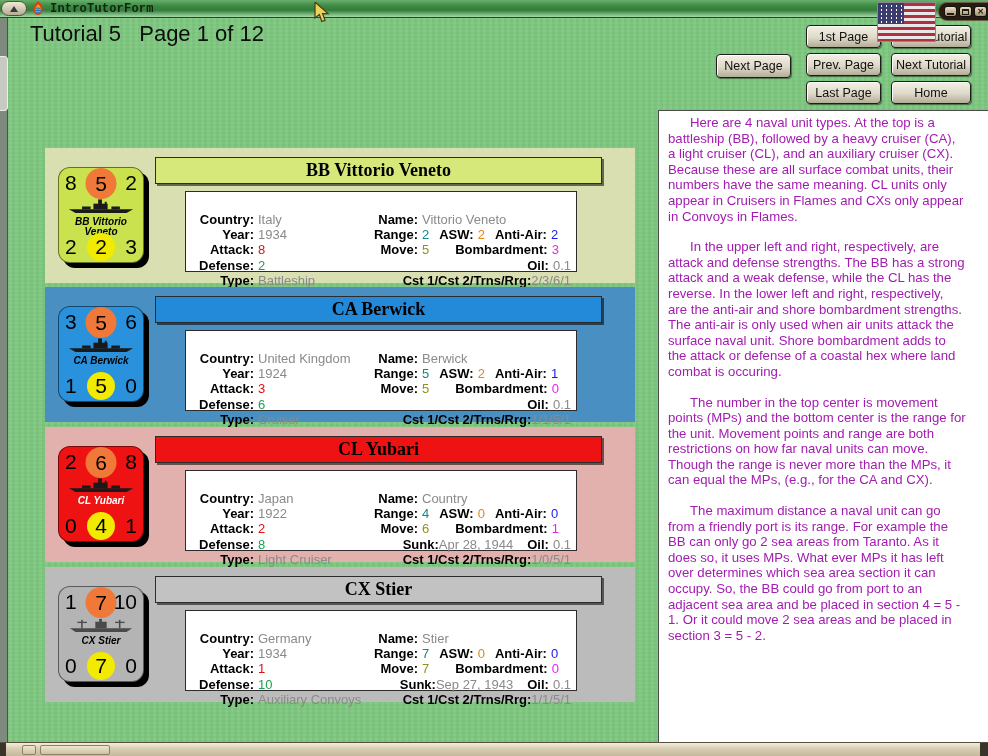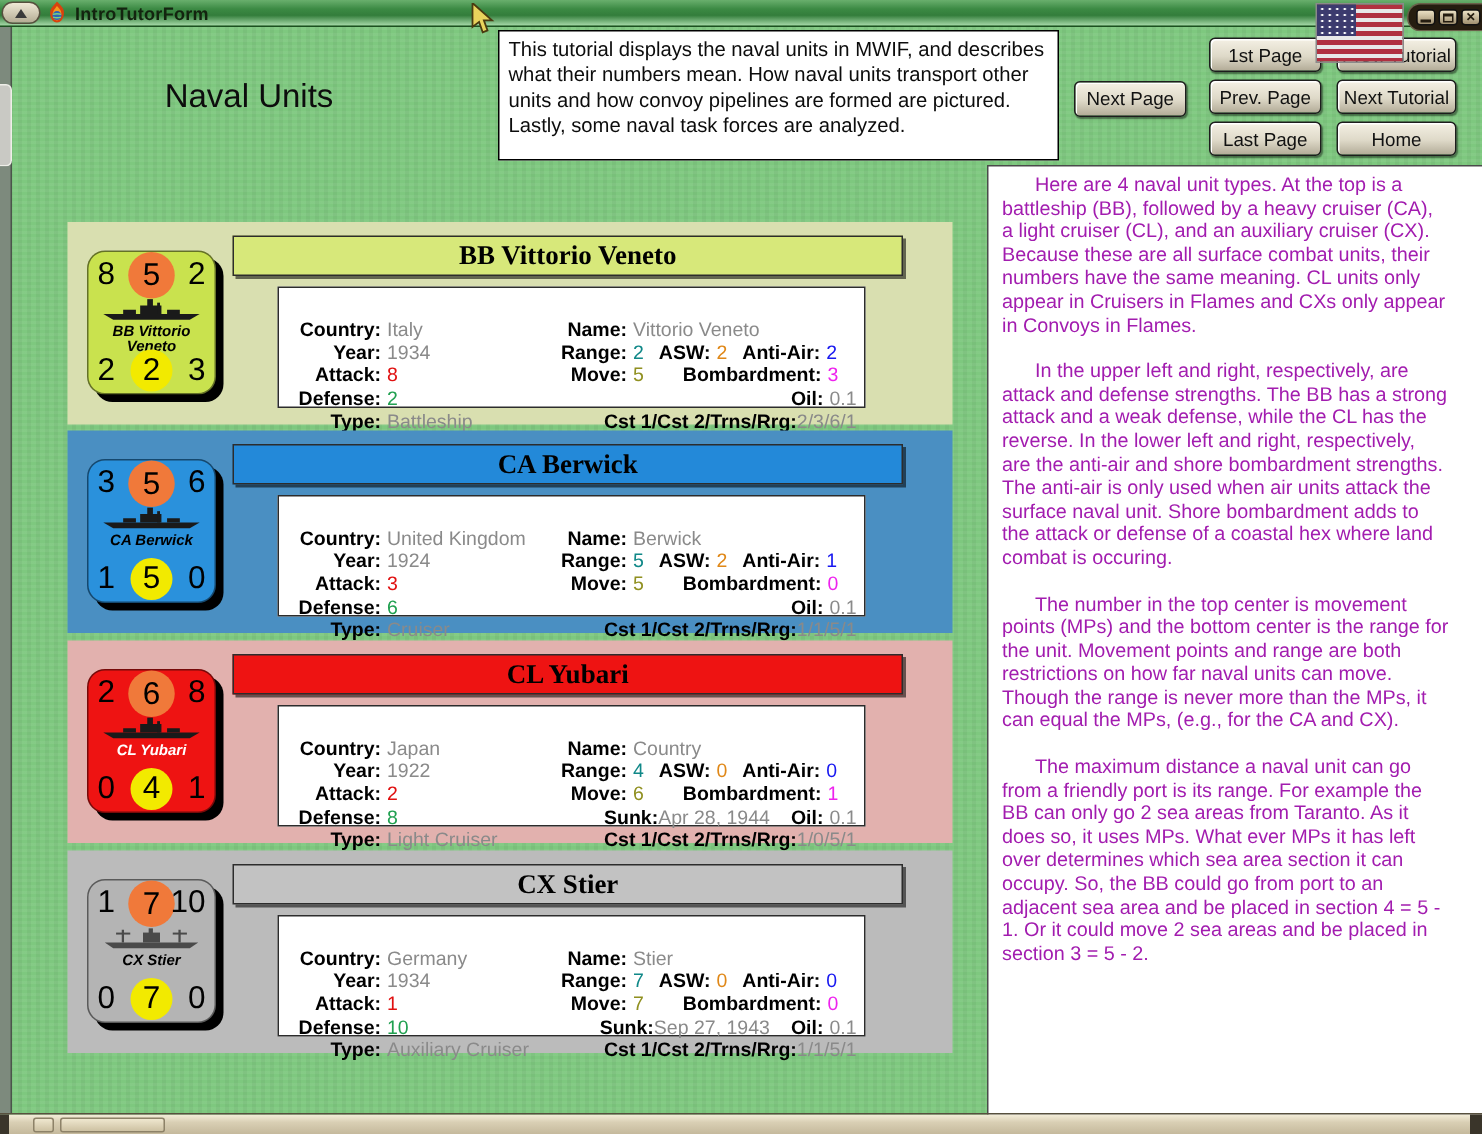--- a/index.html
+++ b/index.html
@@ -12,21 +12,21 @@
 
   
   .titlebar { position:absolute; left:0; top:0; width:988px; height:18px;
     background: linear-gradient(180deg, #69af6d 0%, #3c8a44 35%, #337d3b 60%, #a6d9a8 100%);
     border-bottom: 1px solid #1c5020; }
   .sysmenu-btn { position:absolute; left:1px; top:1px; width:26px; height:15px; border-radius:8px;
     background: linear-gradient(180deg,#efe9d6,#b4ac94); border:1px solid #55503e;
     display:flex; align-items:center; justify-content:center; }
   .sysmenu-btn .tri { width:0; height:0; border-left:4px solid transparent; border-right:4px solid transparent; border-bottom:6px solid #3a3a3a; }
   .app-icon { position:absolute; left:30px; top:1px; width:16px; height:16px; }
-  .title-text { position:absolute; left:50px; top:2px; font-size:12px; font-weight:bold; color:#13240f; letter-spacing:.2px; }
+  .title-text { position:absolute; left:50px; top:2px; font-size:12px; font-weight:bold; color:#13240f; letter-spacing:.2px;font-family:Liberation Mono, monospace; }
   .cursor { position:absolute; left:314px; top:2px; width:17px; height:21px; z-index:60; }
 
   .winctrl-bar { position:absolute; right:0; top:2px; width:50px; height:19px;
     background:#251d10; border:1px solid #6a604a; border-right:none;
     border-radius:9px 0 0 9px; display:flex; align-items:center; gap:2px; padding-left:5px; z-index:55; }
   .winctrl-btn { width:13px; height:11px; border-radius:3px; border:1px solid #111;
     background: linear-gradient(180deg,#ece2c6,#a09070); display:flex; align-items:center; justify-content:center;
     font-size:8px; line-height:8px; color:#241c10; font-weight:bold; }
   .glyph-min { width:7px; height:2px; background:#241c10; margin-top:5px; }
   .glyph-max { width:7px; height:6px; border:1px solid #241c10; border-top-width:2px; }
@@ -169,23 +169,22 @@
   </div>
 
   <div class="flag">
       <div class="canton"></div>
     </div>
 
   <div class="left-edge">
       <div class="frag"></div>
     </div>
 
-  <div class="heading2">Naval Units</div>
-
-  <div class="desc-box">This tutorial displays the naval units in MWIF, and describes what their numbers mean.  How naval units transport other units and how convoy pipelines are formed are pictured.  Lastly, some naval task forces are analyzed.</div>
+  <div class="heading1">Tutorial 5   Page 1 of 12</div>
+
 
   <button class="nav-btn b-next-page">Next Page</button>
   <button class="nav-btn b-first">1st Page</button>
   <button class="nav-btn b-prev-page">Prev. Page</button>
   <button class="nav-btn b-last">Last Page</button>
   <button class="nav-btn b-prev-tut">Prev. Tutorial</button>
   <button class="nav-btn b-next-tut">Next Tutorial</button>
   <button class="nav-btn b-home">Home</button>
 
   <div class="band band-bb">
@@ -365,21 +364,21 @@
       </div>
       <div class="srow">
         <span class="scol-l"><span class="lbl lbl-l">Attack:</span><span class="val v-red">1</span></span>
         <span class="scol-r"><span class="lbl lbl-r">Move:</span><span class="val v-olive">7</span><span class="lbl gap26">Bombardment:</span><span class="val v-magenta">0</span></span>
       </div>
       <div class="srow">
         <span class="scol-l"><span class="lbl lbl-l">Defense:</span><span class="val v-green">10</span></span>
         <span class="scol-r rend"><span class="lbl">Sunk:</span><span class="v-gray">Sep 27, 1943</span><span class="lbl gap14">Oil:</span><span class="val v-gray">0.1</span></span>
       </div>
       <div class="srow">
-        <span class="scol-l"><span class="lbl lbl-l">Type:</span><span class="val v-gray">Auxiliary Cruiser</span></span>
+        <span class="scol-l"><span class="lbl lbl-l">Type:</span><span class="val v-gray">Auxiliary Convoys</span></span>
         <span class="scol-r rend"><span class="lbl">Cst 1/Cst 2/Trns/Rrg:</span><span class="v-gray">1/1/5/1</span></span>
       </div>
     </div>
   </div>
 
   <div class="side-text">
     <p>Here are 4 naval unit types. At the top is a battleship (BB), followed by a heavy cruiser (CA), a light cruiser (CL), and an auxiliary cruiser (CX).  Because these are all surface combat units, their numbers have the same meaning.  CL units only appear in Cruisers in Flames and CXs only appear in Convoys in Flames.</p>
     <p>In the upper left and right, respectively, are attack and defense strengths. The BB has a strong attack and a weak defense, while the CL has the reverse.  In the lower left and right, respectively, are the anti-air and shore bombardment strengths. The anti-air is only used when air units attack the surface naval unit.  Shore bombardment adds to the attack or defense of a coastal hex where land combat is occuring.</p>
     <p>The number in the top center is movement points (MPs) and the bottom center is the range for the unit.  Movement points and range are both restrictions on how far naval units can move.  Though the range is never more than the MPs, it can equal the MPs, (e.g., for the CA and CX).</p>
     <p>The maximum distance a naval unit can go from a friendly port is its range.  For example the BB can only go 2 sea areas from Taranto. As it does so, it uses MPs. What ever MPs it has left over determines which sea area section it can occupy.  So, the BB could go from port to an adjacent sea area and be placed in section 4 = 5 - 1.  Or it could move 2 sea areas and be placed in section 3 = 5 - 2.</p>

